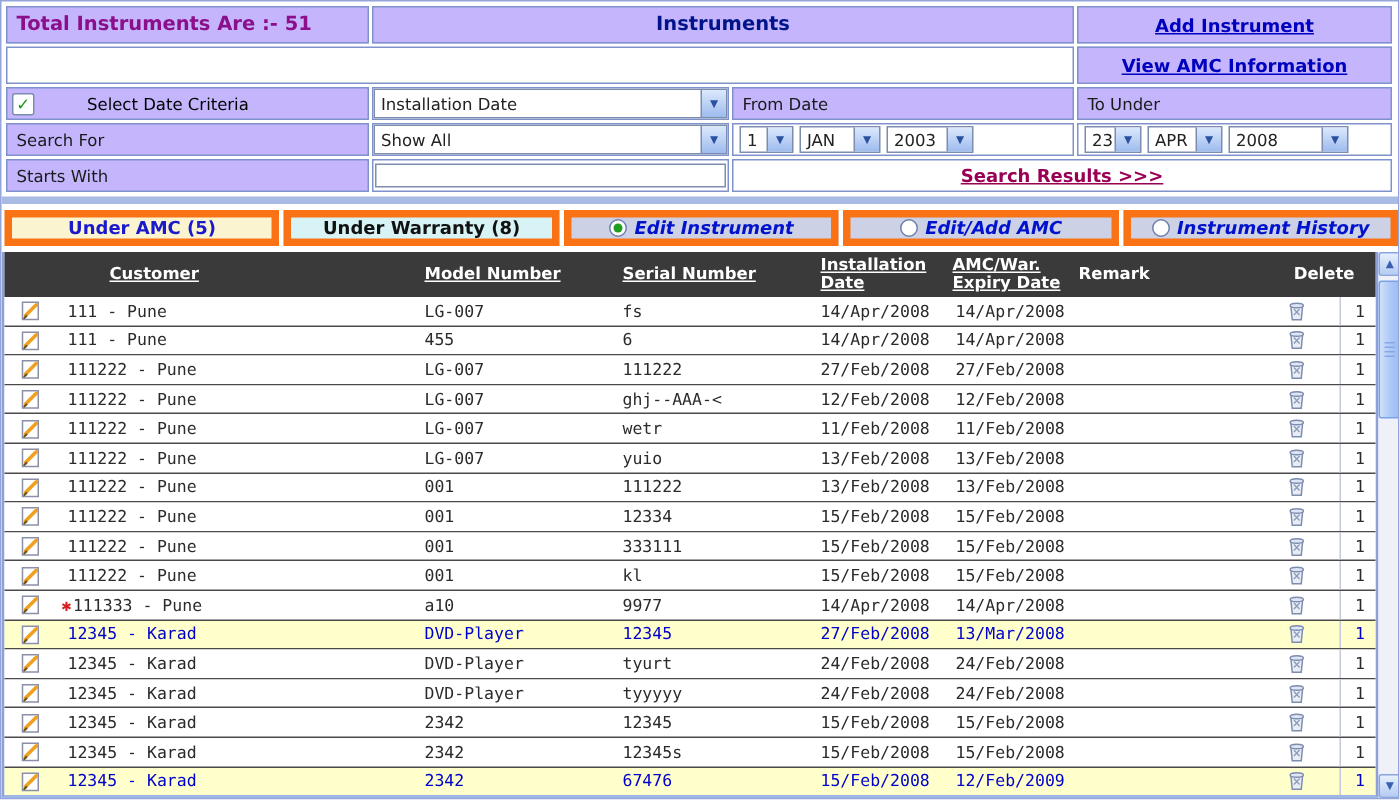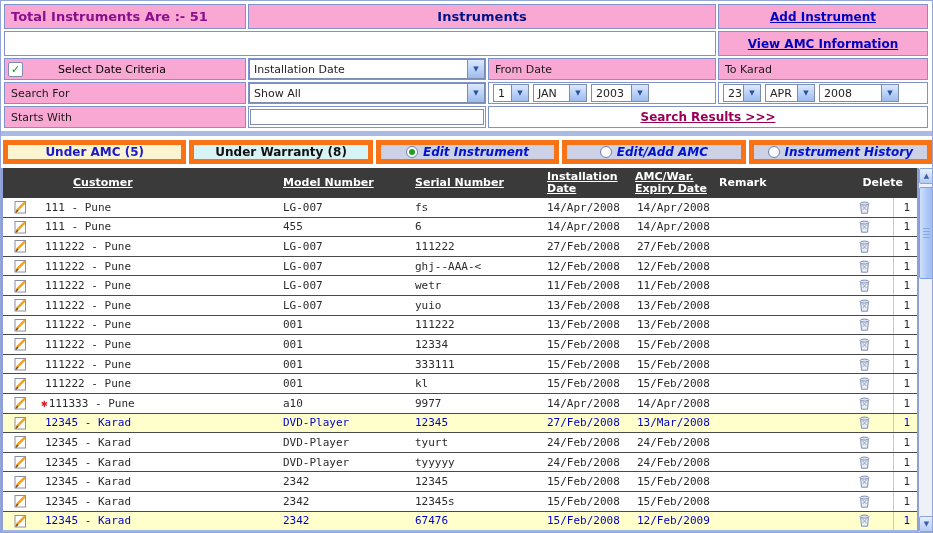--- a/index.html
+++ b/index.html
@@ -1,21 +1,21 @@
 <!DOCTYPE html>
 <html><head>
 <meta charset="utf-8">
 <style>
   html,body{margin:0;padding:0;background:#fff;}
   .page{width:933px;height:533px;position:relative;overflow:hidden;background:#fff;
         font-family:"DejaVu Sans","Liberation Sans",sans-serif;border:1px solid #93a5da;box-sizing:border-box;}
   
   .top-panel{position:absolute;left:3px;top:3px;width:926px;display:grid;
              grid-template-columns:242px 238px 228px 210px;grid-template-rows:25px 25px 22px 22px 22px;gap:2px;}
-  .cell{background:#f9a8d4;border:1px solid #8092cc;display:flex;align-items:center;box-sizing:border-box;}
+  .cell{background:#c4b5fd;border:1px solid #8092cc;display:flex;align-items:center;box-sizing:border-box;}
   .cell.white{background:#fff;}
   .total-label{color:#8b0e8b;font-weight:bold;font-size:13px;padding-left:6px;}
   .page-title{justify-content:center;color:#001489;font-weight:bold;font-size:13px;}
   .toplink{justify-content:center;}
   .toplink a{color:#0000bf;font-weight:bold;font-size:12px;text-decoration:underline;cursor:pointer;}
   .wide-input{grid-column:1/span 3;border:1px solid #8092cc;background:#fff;font-size:11px;padding:2px 4px;box-sizing:border-box;width:100%;height:100%;}
   .lbl{font-size:11px;color:#1a1a1a;padding-left:6px;}
   .lbl.b{font-weight:normal;color:#000;margin-left:24px;}
   .cb{width:13px;height:13px;background:#fff;border:1px solid #7d8db0;border-radius:2px;margin:0 5px 0 3px;
       display:inline-flex;align-items:center;justify-content:center;color:#189918;font-weight:bold;font-size:11px;line-height:1;cursor:pointer;}
@@ -111,21 +111,21 @@
     <div class="cell white" style="grid-column:2">
       <div class="xsel fullsel">
         <span class="xsel-v">Installation Date</span>
         <span class="xsel-btn">▼</span>
       </div>
     </div>
     <div class="cell" style="grid-column:3">
       <span class="lbl">From Date</span>
     </div>
     <div class="cell" style="grid-column:4">
-      <span class="lbl">To Karad</span>
+      <span class="lbl">To Under</span>
     </div>
 
     <div class="cell" style="grid-column:1">
       <span class="lbl">Search For</span>
     </div>
     <div class="cell white" style="grid-column:2">
       <div class="xsel fullsel">
         <span class="xsel-v">Show All</span>
         <span class="xsel-btn">▼</span>
       </div>

